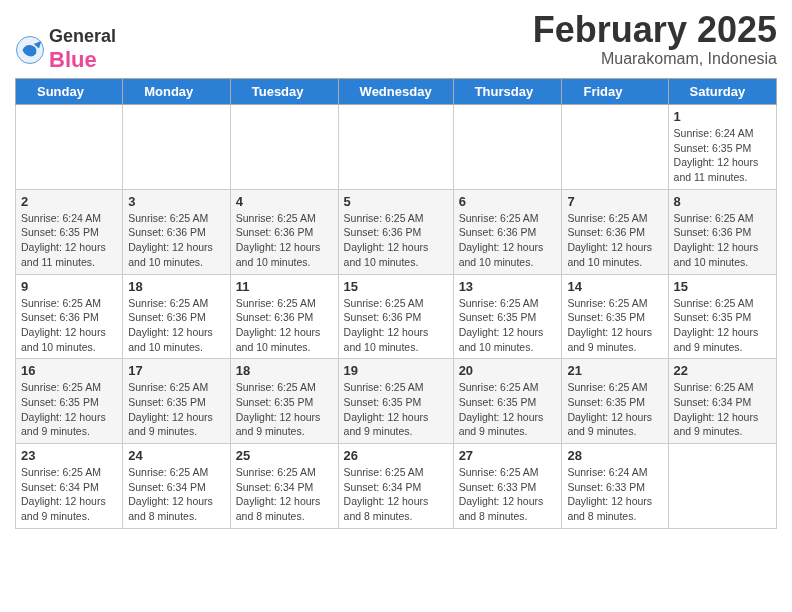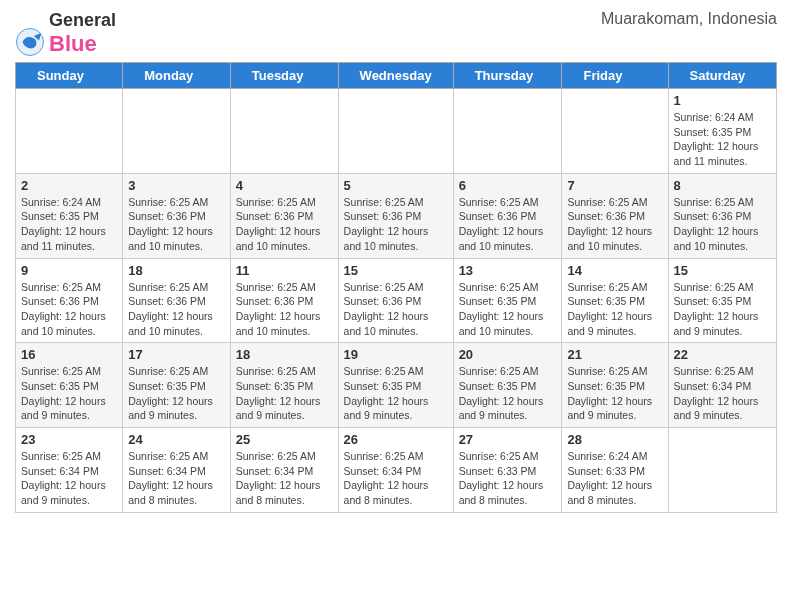--- a/index.html
+++ b/index.html
@@ -1,19 +1,19 @@
 <!DOCTYPE html>
 <html><head>
   <meta charset="utf-8">
   <style>
     * { box-sizing: border-box; margin: 0; padding: 0; }
     body { font-family: Arial, sans-serif; background: #fff; width: 792px; min-height: 612px; }
     .page { width: 792px; padding: 10px 15px; }
     .header-top { display: flex; justify-content: space-between; align-items: flex-start; margin-bottom: 5px; }
-    .logo { display: flex; align-items: flex-end; }
+    .logo { display: flex; align-items: center; margin-top: 16px; }
     .logo-text { display: flex; flex-direction: column; }
     .logo-general { font-size: 18px; font-weight: bold; color: #333; }
     .logo-blue { font-size: 22px; font-weight: bold; color: #ec4899; }
     .logo-icon { width: 30px; height: 30px; margin-right: 4px; }
     .title-block { text-align: right; }
     .month-title { font-size: 36px; font-weight: bold; color: #333; line-height: 1.1; }
     .location { font-size: 16px; color: #555; }
     .calendar { width: 100%; border-collapse: collapse; }
     .calendar th { background: #2b7fd4; color: white; text-align: left; padding: 5px 21px; font-size: 13px; font-weight: bold; border: 1px solid #aaa; }
     .calendar td { border: 1px solid #ccc; vertical-align: top; padding: 4px 5px; width: 110px; min-height: 80px; font-size: 11px; color: #333; }
@@ -34,20 +34,21 @@
         <circle cx="20" cy="20" r="18" fill="#e8f0f8" stroke="#2b7fd4" stroke-width="1"></circle>
         <path d="M10 20 Q15 10 25 15 Q30 18 28 25 Q24 30 18 28 Q12 26 10 20Z" fill="#2b7fd4"></path>
         <path d="M25 12 L35 8 L32 18Z" fill="#2b7fd4"></path>
       </svg>
       <div class="logo-text">
         <span class="logo-general">General</span>
         <span class="logo-blue">Blue</span>
       </div>
     </div>
     <div class="title-block">
+      <div class="month-title">February 2025</div>
       <div class="location">Muarakomam, Indonesia</div>
     </div>
   </div>
 
   <table class="calendar">
     <thead>
       <tr>
         <th>Sunday</th>
         <th>Monday</th>
         <th>Tuesday</th>

